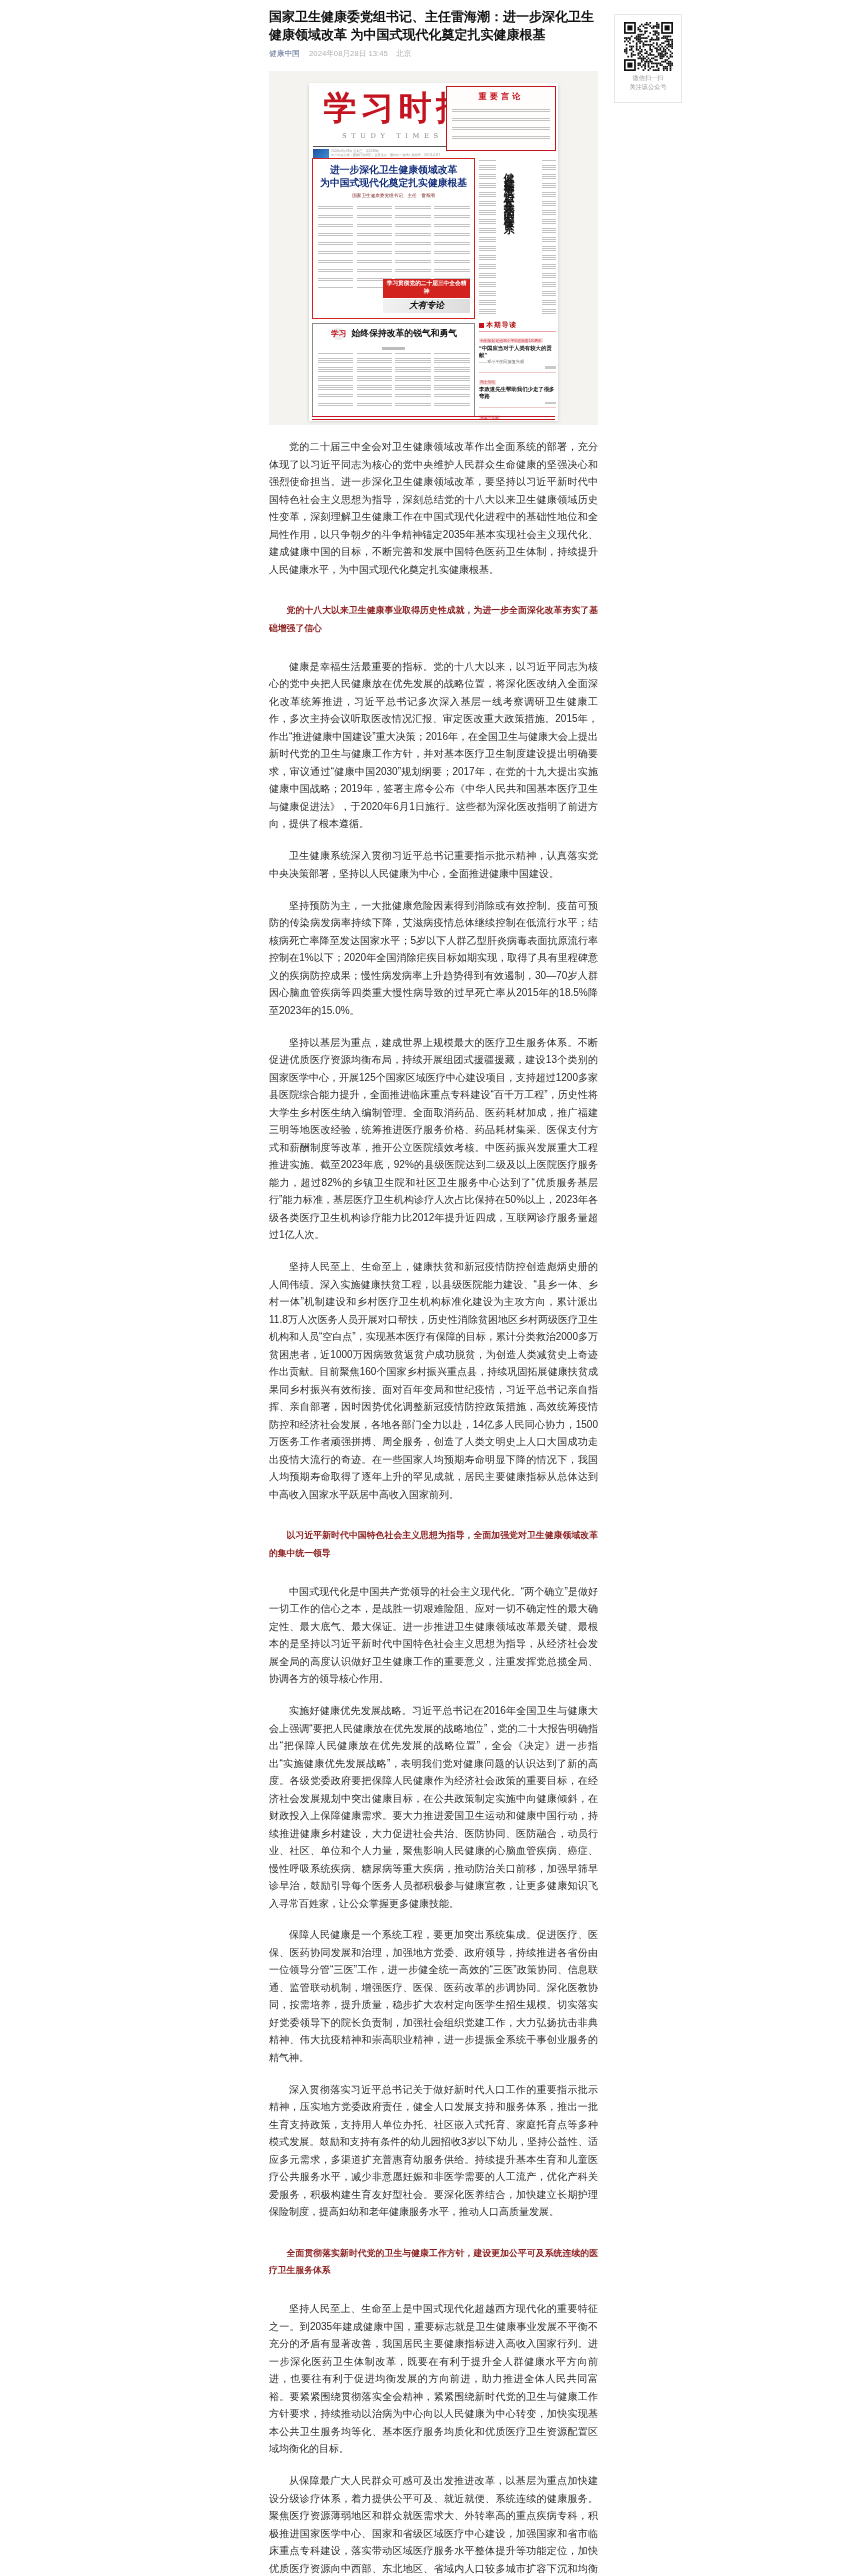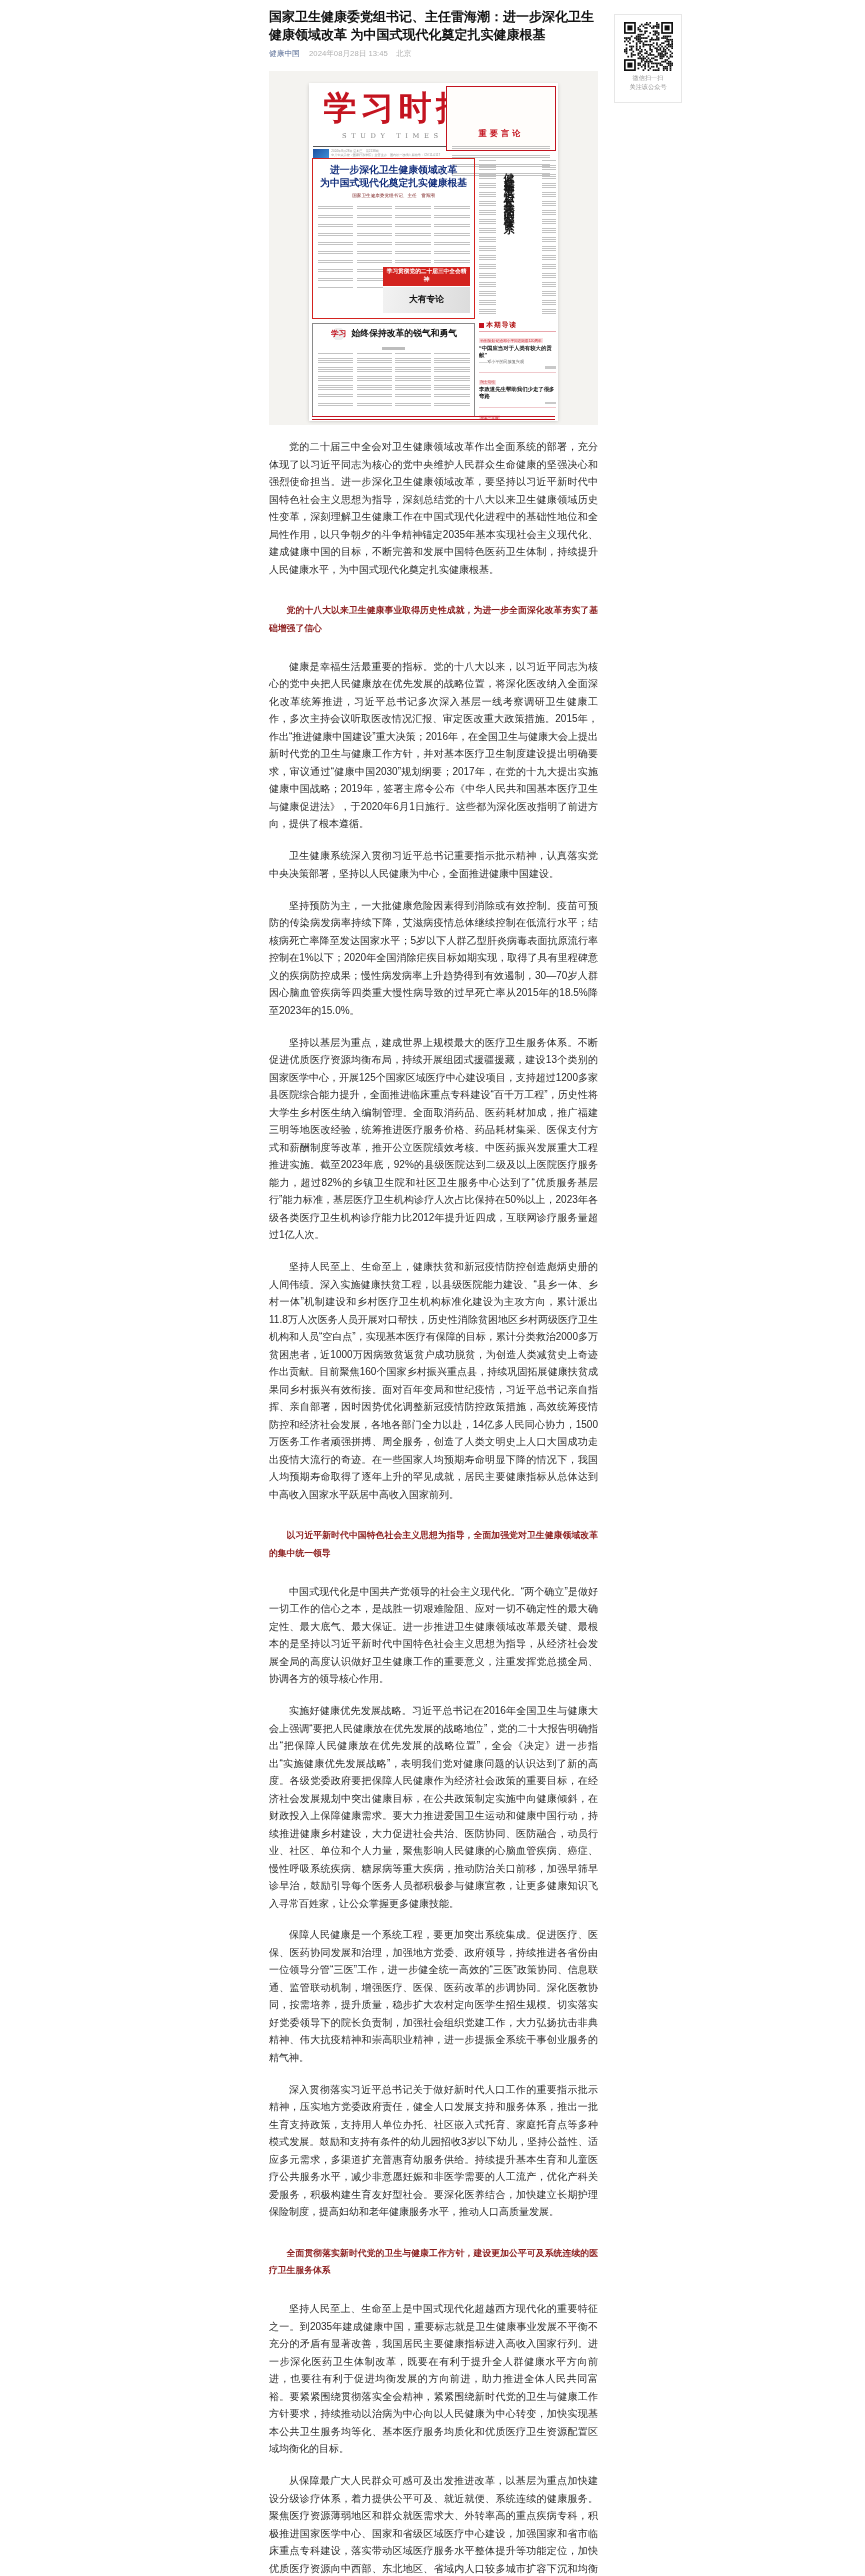--- a/index.html
+++ b/index.html
@@ -19,32 +19,32 @@
 
   
   .paper{width:329px;height:354px;background:#f4f3f0;box-sizing:border-box;padding:12.4px 39px 3.1px 40px;margin:2.1px 0 13.4px;cursor:pointer;}
   .sheet{position:relative;width:249px;height:338px;background:#fff;box-shadow:0 0.5px 3.6px rgba(0,0,0,.18);overflow:hidden;}
   .mast{position:absolute;left:14.4px;top:3.1px;font-family:"DejaVu Serif",serif;font-weight:bold;font-size:33px;letter-spacing:4.6px;color:#c41420;}
   .mast-en{position:absolute;left:33px;top:49px;font-family:"DejaVu Serif",serif;font-size:6.7px;letter-spacing:4.6px;color:#8a8a8a;}
   .info-bar{position:absolute;left:4.1px;top:63px;width:170px;border-top:0.5px solid #555;padding-top:1.5px;display:flex;align-items:center;gap:2.6px;}
   .info-logo{width:15.5px;height:8.8px;background:linear-gradient(135deg,#1d4fa0,#3e8fd6);position:relative;flex:none;}
   .info-txt{font-size:3.1px;color:#999;line-height:4.1px;text-align:left;}
   .imp-box{position:absolute;left:137px;top:3.1px;width:110px;height:65px;border:1px solid #c41420;box-sizing:border-box;padding:3.1px 4.6px;background:#fffdfb;}
-  .imp-title{text-align:center;color:#c41420;font-weight:bold;font-size:8.2px;letter-spacing:3.1px;margin-bottom:2.6px;margin-top:37px;}
+  .imp-title{text-align:center;color:#c41420;font-weight:bold;font-size:8.2px;letter-spacing:3.1px;margin-bottom:2.6px;}
   .noise{background:repeating-linear-gradient(#c3c3c3 0 0.5px,transparent 0.5px 1.8px);}
   .imp-box .noise{height:40px;}
   .lead-box{position:absolute;left:3.1px;top:75px;width:163px;height:161px;border:1.5px solid #d3231f;box-sizing:border-box;padding:4.1px 4.6px;}
   .lead-h{font-size:9.8px;line-height:13px;font-weight:bold;color:#17327e;text-align:center;font-family:"Liberation Serif",serif;}
   .lead-by{font-size:4.6px;color:#7a1f1f;text-align:center;margin:3.1px 0 3.6px;}
   .cols{display:flex;gap:3.6px;}
   .lead-box .ncol{height:87px;}
   .ncol{flex:1;}
   .lead-strip{position:absolute;right:4.1px;bottom:5.2px;width:87px;}
   .band{background:#d3231f;color:#fff;font-size:5.7px;font-weight:bold;text-align:center;padding:1.5px 1px;}
-  .script{background:linear-gradient(100deg,#f2f2f2,#dcdcdc);color:#111;font-family:"DejaVu Serif",serif;font-weight:bold;font-size:8.8px;text-align:center;padding:7px 0;margin-top:1.5px;}
+  .script{background:linear-gradient(100deg,#f2f2f2,#dcdcdc);color:#111;font-family:"DejaVu Serif",serif;font-style:italic;font-weight:bold;font-size:8.8px;text-align:center;padding:1px 0;margin-top:1.5px;}
   .rcol-noise-l{position:absolute;left:170px;top:77px;width:16.5px;height:155px;}
   .rcol-noise-r{position:absolute;left:233px;top:77px;width:14.4px;height:155px;}
   .vert-h{position:absolute;left:190px;top:81px;height:142px;writing-mode:vertical-rl;font-family:"Liberation Serif",serif;font-weight:bold;font-size:10.8px;letter-spacing:3.6px;color:#1a1a1a;line-height:19.6px;}
   .digest{position:absolute;left:170px;top:238px;width:77px;}
   .digest-head{display:flex;align-items:center;gap:2.1px;border-bottom:1px solid #e9a7ad;padding-bottom:1px;margin-bottom:2.6px;}
   .digest-head .sq{width:5.2px;height:5.2px;background:#c41420;flex:none;}
   .digest-head .t{font-size:6.7px;font-weight:bold;color:#b01212;letter-spacing:1px;}
   .dg-item{margin-bottom:3.6px;border-bottom:0.5px solid #f0c9cd;padding-bottom:2.6px;}
   .dg-tag{display:inline-block;font-size:3.6px;color:#c0262c;background:#fadfe1;padding:0.5px 1.5px;margin-bottom:1.5px;}
   .dg-title{font-size:5.4px;font-weight:bold;color:#151515;line-height:6.7px;}

